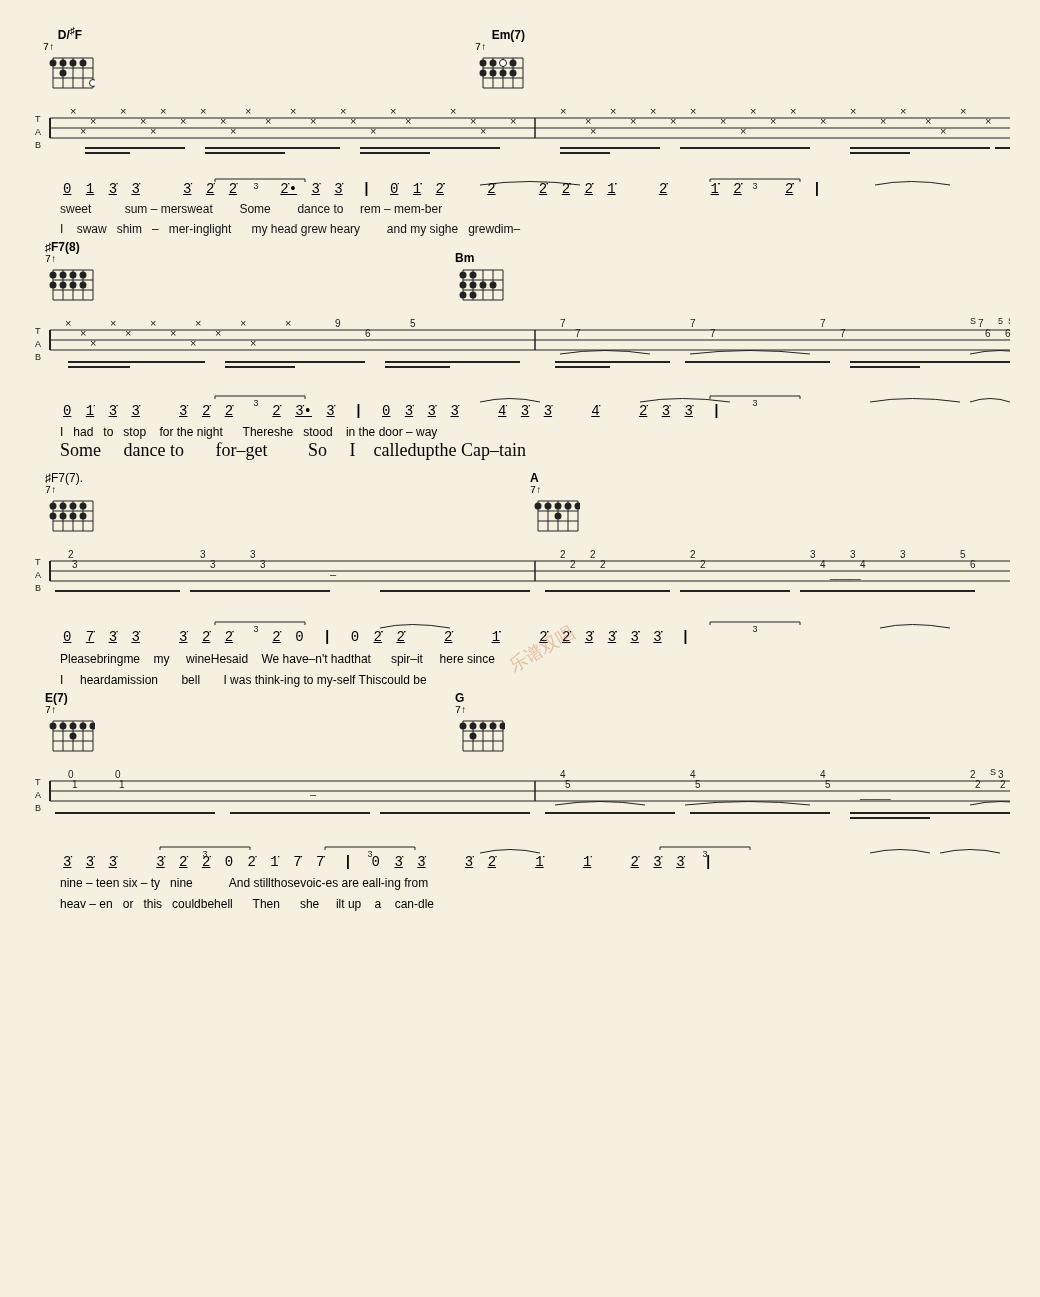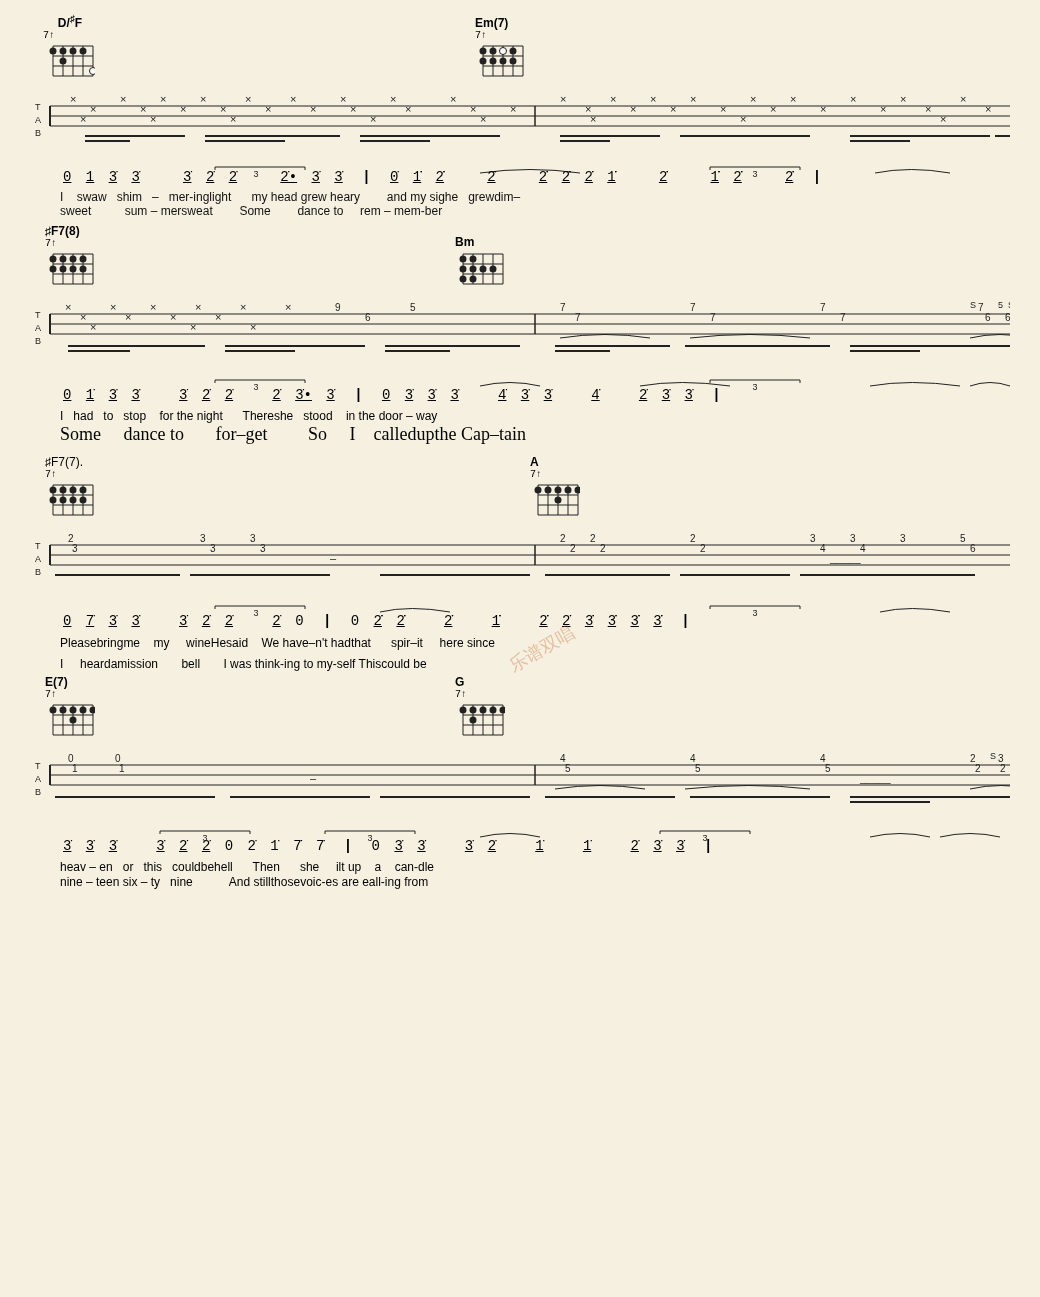--- a/index.html
+++ b/index.html
@@ -33,21 +33,21 @@
       font-family: Arial, sans-serif;
     }
 
     
     .tab-svg {
       width: 100%;
       display: block;
     }
 
     .full-section {
-      margin: 3px 0 4px 0;
+      margin: 15px 0 4px 0;
       padding: 0 10px;
     }
   </style>
 </head>
 <body>
 
 <div class="page">
 
   <div class="full-section">
 
@@ -72,21 +72,21 @@
           <circle cx="8" cy="10" r="3.5" fill="#222"></circle>
           <circle cx="18" cy="10" r="3.5" fill="#222"></circle>
           <circle cx="28" cy="10" r="3.5" fill="#222"></circle>
           <circle cx="38" cy="10" r="3.5" fill="#222"></circle>
           <circle cx="18" cy="20" r="3.5" fill="#222"></circle>
           <circle cx="48" cy="30" r="3.5" fill="#fff" stroke="#222" stroke-width="1"></circle>
         </svg>
       </div>
 
       <div>
-        <div style="font-size:12px; font-family:Arial; font-weight:bold; text-align:left;">Em(7)</div>
+        <div style="font-size:12px; font-family:Arial; font-weight:bold; text-align:right;">Em(7)</div>
         <div style="font-size:10px; text-align:left;">7↑</div>
         <svg width="50" height="40">
           <line x1="8" y1="5" x2="8" y2="35" stroke="#222" stroke-width="1"></line>
           <line x1="18" y1="5" x2="18" y2="35" stroke="#222" stroke-width="1"></line>
           <line x1="28" y1="5" x2="28" y2="35" stroke="#222" stroke-width="1"></line>
           <line x1="38" y1="5" x2="38" y2="35" stroke="#222" stroke-width="1"></line>
           <line x1="48" y1="5" x2="48" y2="35" stroke="#222" stroke-width="1"></line>
           <line x1="8" y1="5" x2="48" y2="5" stroke="#222" stroke-width="1"></line>
           <line x1="8" y1="15" x2="48" y2="15" stroke="#222" stroke-width="1"></line>
           <line x1="8" y1="25" x2="48" y2="25" stroke="#222" stroke-width="1"></line>
@@ -224,26 +224,26 @@
       <span style="margin:0 6px;">&nbsp;</span>
       <span style="text-decoration:underline; margin:0 3px; position:relative;">2̇̇</span>
       <span style="margin:0 6px;">&nbsp;</span>
       <span style="text-decoration:underline; margin:0 3px; position:relative;">1̇̇</span>
       <span style="text-decoration:underline; margin:0 3px; position:relative;">2̇̇</span>
       <span style="margin:0 6px;">&nbsp;</span>
       <span style="text-decoration:underline; margin:0 3px; position:relative;">2̇̇</span>
       <span style="margin:0 8px; font-weight:bold;">|</span>
     </div>
 
+    <div style="padding: 0 10px 2px 30px; font-size:12px; font-family:Arial; white-space:nowrap; color:#111; margin-bottom:4px;">
+      <span>sweet &nbsp;&nbsp;&nbsp;&nbsp;&nbsp;&nbsp;&nbsp;&nbsp; sum – mersweat &nbsp;&nbsp;&nbsp;&nbsp;&nbsp;&nbsp; Some &nbsp;&nbsp;&nbsp;&nbsp;&nbsp;&nbsp; dance to &nbsp;&nbsp;&nbsp; rem – mem-ber</span>
+    </div>
+
     <div style="padding: 0 10px 0 30px; font-size:12px; font-family:Arial; white-space:nowrap; color:#111;">
       <span>I &nbsp;&nbsp; swaw &nbsp; shim &nbsp; – &nbsp; mer-inglight &nbsp;&nbsp;&nbsp;&nbsp; my head grew heary &nbsp;&nbsp;&nbsp;&nbsp;&nbsp;&nbsp; and my sighe &nbsp; grewdim–</span>
-    </div>
-
-    <div style="padding: 0 10px 2px 30px; font-size:12px; font-family:Arial; white-space:nowrap; color:#111; margin-bottom:4px;">
-      <span>sweet &nbsp;&nbsp;&nbsp;&nbsp;&nbsp;&nbsp;&nbsp;&nbsp; sum – mersweat &nbsp;&nbsp;&nbsp;&nbsp;&nbsp;&nbsp; Some &nbsp;&nbsp;&nbsp;&nbsp;&nbsp;&nbsp; dance to &nbsp;&nbsp;&nbsp; rem – mem-ber</span>
     </div>
   </div>
 
   <div class="full-section" style="margin-top:2px;">
 
     <div style="display:flex; align-items:flex-end; margin-bottom:2px; padding-left:15px;">
 
       <div style="margin-right:360px;">
         <div style="font-size:12px; font-family:Arial; font-weight:bold;">♯F7(8)</div>
         <div style="font-size:10px;">7↑</div>
@@ -682,23 +682,23 @@
       <span style="text-decoration:underline; margin:0 3px;">1̇</span>
       <span style="margin:0 4px;">&nbsp;</span>
       <span style="text-decoration:underline; margin:0 3px;">1̇</span>
       <span style="margin:0 4px;">&nbsp;</span>
       <span style="text-decoration:underline; margin:0 3px;">2̇</span>
       <span style="text-decoration:underline; margin:0 3px;">3̇</span>
       <span style="text-decoration:underline; margin:0 3px;">3̇</span>
       <span style="margin:0 8px; font-weight:bold;">|</span>
     </div>
 
+    <div style="padding:1px 10px 6px 30px; font-size:12px; font-family:Arial; white-space:nowrap;">
+      <span>nine – teen six – ty &nbsp; nine &nbsp;&nbsp;&nbsp;&nbsp;&nbsp;&nbsp;&nbsp;&nbsp;&nbsp; And stillthosevoic-es are eall-ing from</span>
+    </div>
     <div style="padding:1px 10px 0 30px; font-size:12px; font-family:Arial; white-space:nowrap;">
       <span>heav – en &nbsp; or &nbsp; this &nbsp; couldbehell &nbsp;&nbsp;&nbsp;&nbsp; Then &nbsp;&nbsp;&nbsp;&nbsp; she &nbsp;&nbsp;&nbsp; ilt up &nbsp;&nbsp; a &nbsp;&nbsp; can-dle</span>
     </div>
-    <div style="padding:1px 10px 6px 30px; font-size:12px; font-family:Arial; white-space:nowrap;">
-      <span>nine – teen six – ty &nbsp; nine &nbsp;&nbsp;&nbsp;&nbsp;&nbsp;&nbsp;&nbsp;&nbsp;&nbsp; And stillthosevoic-es are eall-ing from</span>
-    </div>
   </div>
 
   <div class="watermark">乐谱双唱</div>
 
 </div>
 
 </body></html>

